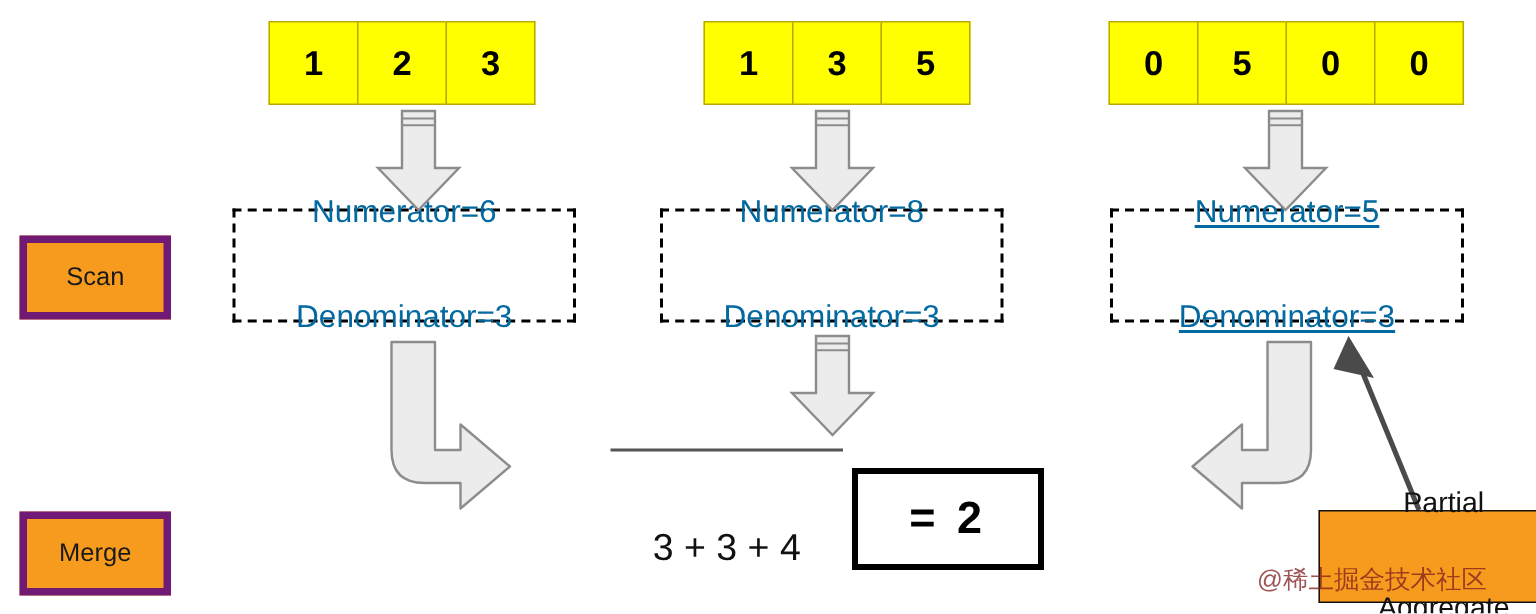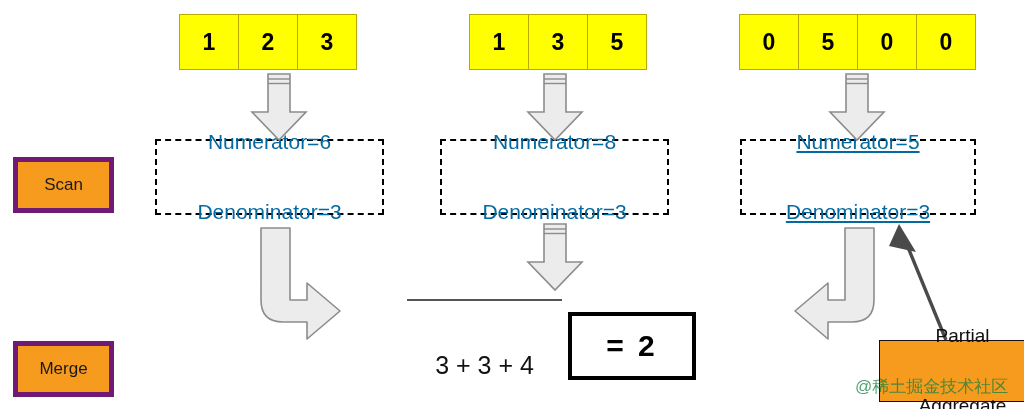--- a/index.html
+++ b/index.html
@@ -143,24 +143,23 @@
     line-height: 1.15;
     gap: 48px;
   }
 
   
   #watermark {
     position: absolute;
     left: 838px;
     top: 375px;
     font-size: 17px;
-    color: #15803d;
+    color: #7f1d1d;
     opacity: 0.75;
     white-space: nowrap;
-    margin-left: 17px;
   }
 </style>
 </head>
 <body>
 
 <div id="canvas">
 
   <div class="stage-label" id="scan-label">
     <span>Scan</span>
   </div>

